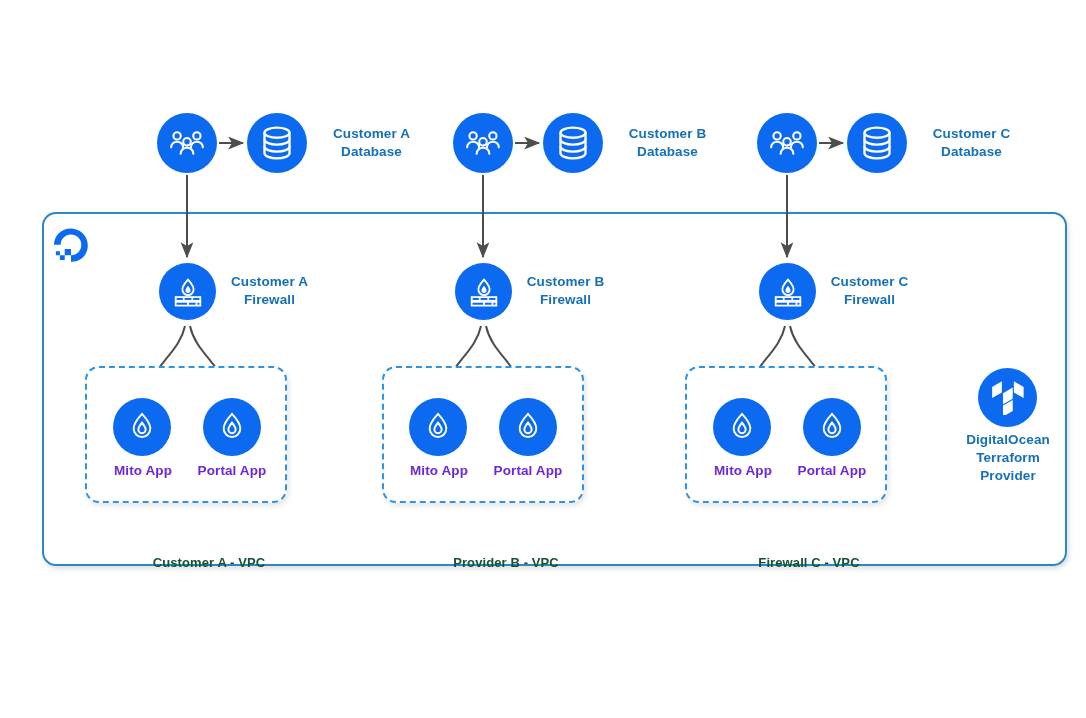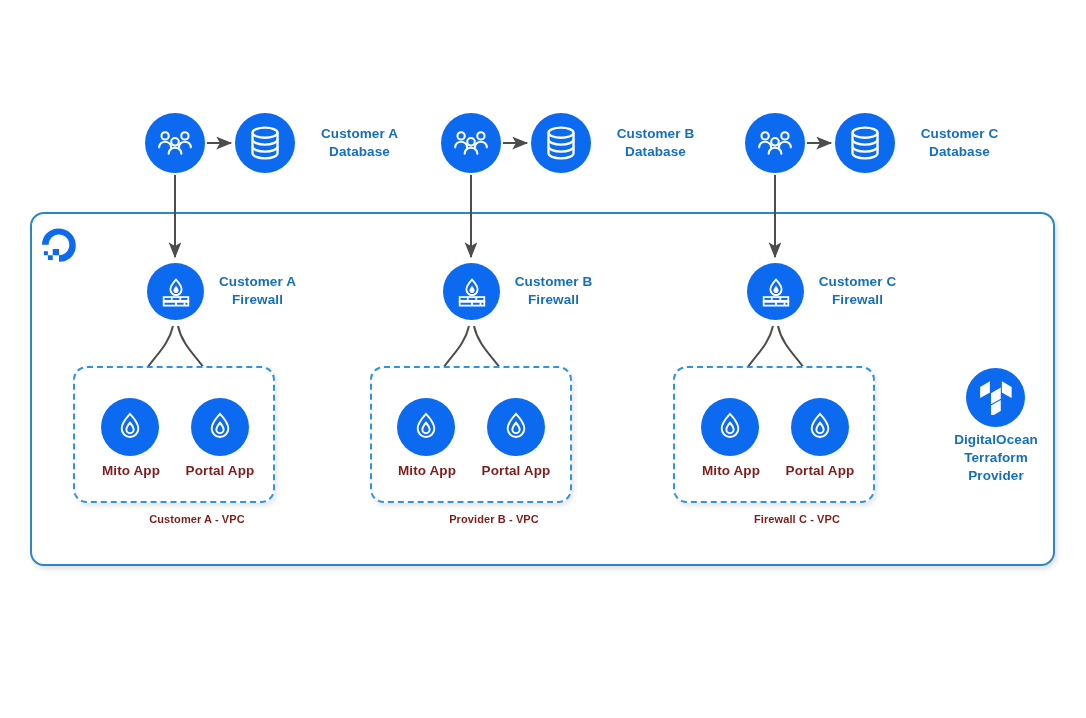--- a/index.html
+++ b/index.html
@@ -9,21 +9,21 @@
   }
   body {
     width: 1086px;
     height: 718px;
     font-family: "Liberation Sans", sans-serif;
     position: relative;
     overflow: hidden;
   }
   #canvas {
     position: absolute;
-    left: 0; top: 0;
+    left: 12px; top: 0;
     width: 873px;
     height: 718px;
   }
   
   .circle-icon {
     position: absolute;
     border-radius: 50%;
     background: #0b6aef;
     display: flex;
     align-items: center;
@@ -36,26 +36,27 @@
     position: absolute;
     color: #1570b8;
     font-weight: bold;
     font-size: 13.5px;
     line-height: 18px;
     text-align: center;
     white-space: pre-line;
     letter-spacing: 0.1px;
   }
   .label.app-label {
-    color: #7f1d1d;
+    color: #6d28d9;
     font-size: 13.5px;
   }
   .label.vpc-label {
-    color: #7f1d1d;
-    font-size: 11px;
+    color: #14532d;
+    font-size: 13px;
+    margin-top: 44px;
   }
   .label.tf-label {
     font-size: 13.5px;
     line-height: 18px;
   }
 
   
   #do-container {
     position: absolute;
     left: 30px;

